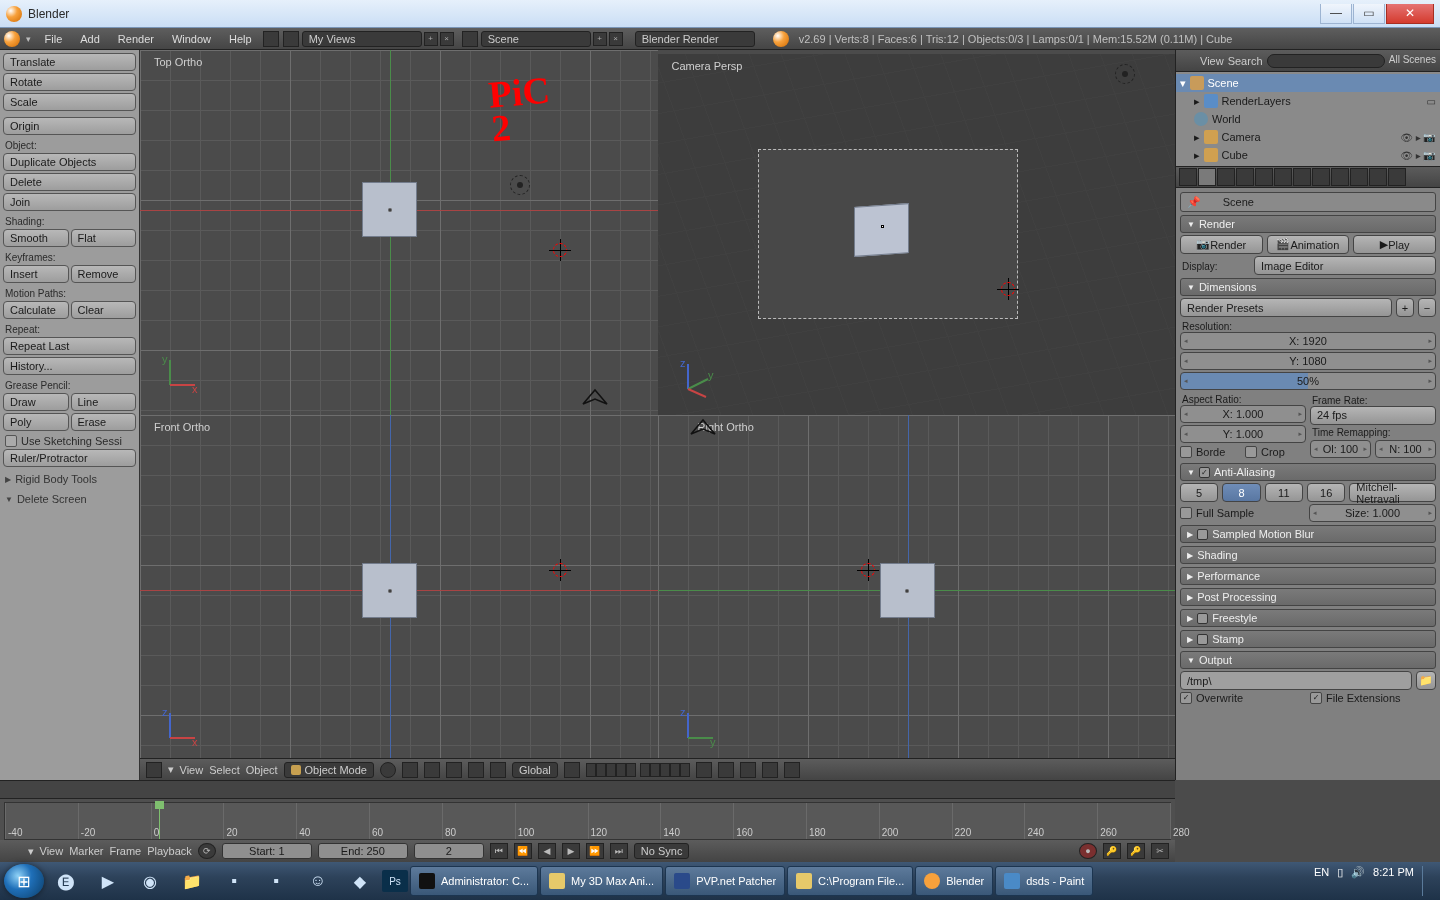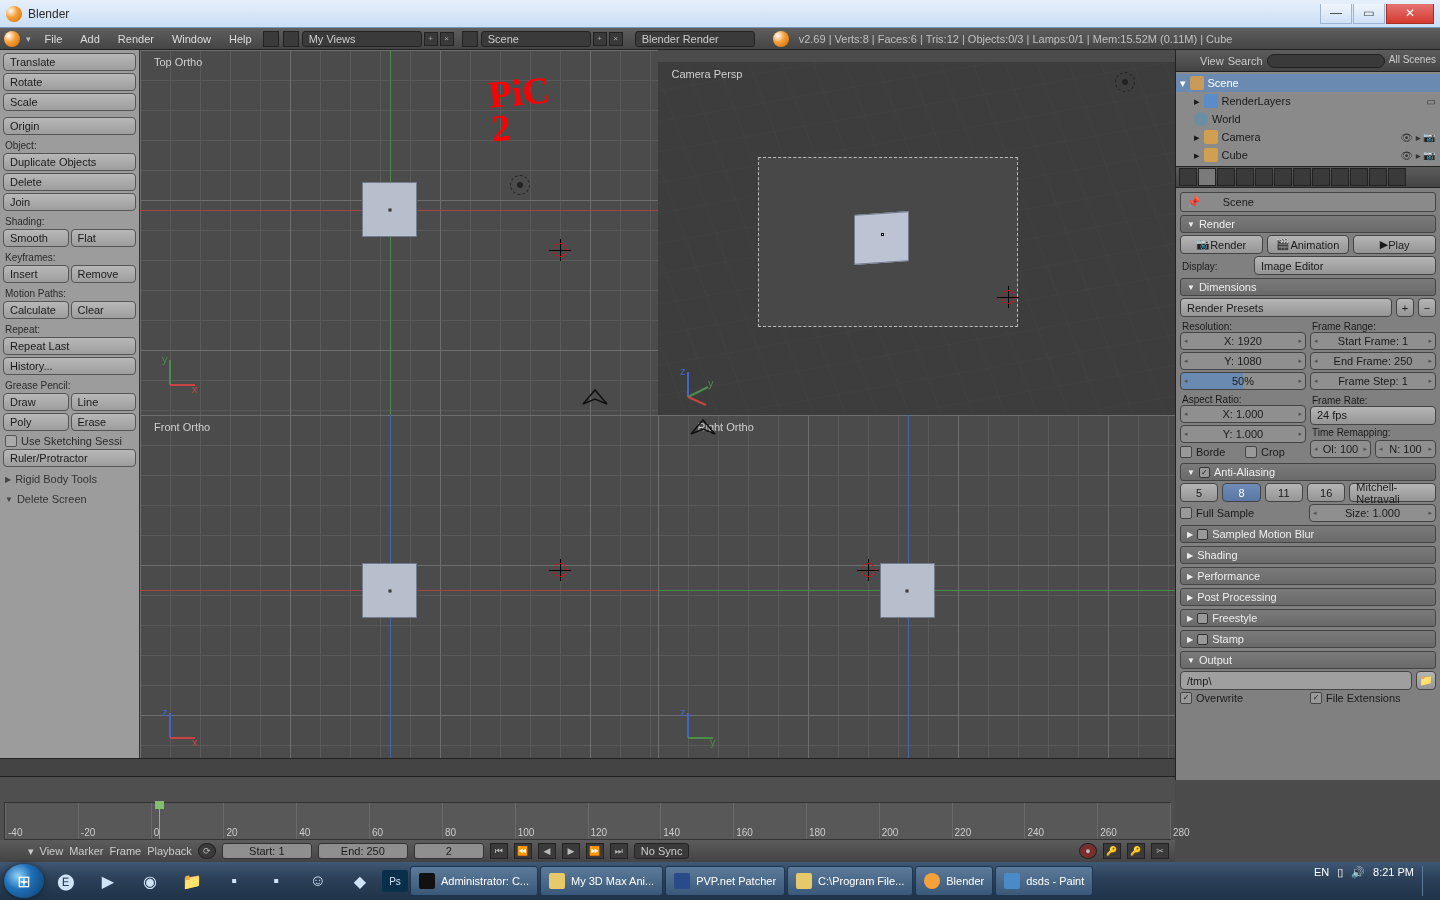--- a/index.html
+++ b/index.html
@@ -99,21 +99,21 @@
 .pb-num::before { content:"◂"; position:absolute; left:3px; font-size:7px; color:#555;}
 .pb-num::after { content:"▸"; position:absolute; right:3px; font-size:7px; color:#555;}
 .pb-label { color:#1a1a1a; padding:2px 2px 0; font-size:10px; }
 .pb-chk { display:flex; align-items:flex-end; gap:4px; color:#1a1a1a; }
 .pb-chk .box { width:12px; height:12px; border:1px solid #444; background:#999; border-radius:2px; }
 .pb-chk .box.on::after { content:"✓"; font-size:8px; display:block; text-align:center; line-height:10px; }
 .crumb { background:#8a8a8a; border:1px solid #444; border-radius:3px; padding:2px 6px; margin-bottom:3px; display:flex; align-items:center; gap:4px; color:#1a1a1a; }
 .crumb .pin { font-size:11px; }
 
 
-.timeline { position:absolute; left:0; right:265px; bottom:38px; height:104px; background:#4f4f4f; border-top:1px solid #222;text-align:right; }
+.timeline { position:absolute; left:0; right:265px; bottom:38px; height:82px; background:#4f4f4f; border-top:1px solid #222;text-align:right; }
 .timeline .ruler { position:absolute; left:4px; right:4px; bottom:22px; height:38px; background:#585858; border:1px solid #333; }
 .timeline .ruler .tick { position:absolute; top:0; bottom:0; border-left:1px solid #6a6a6a; color:#ccc; font-size:10px; padding-top:24px; padding-left:2px;}
 .timeline .ruler .cursor { position:absolute; top:0; bottom:0; width:1px; background:#7fbf6f; }
 .timeline .ruler .cursor::before { content:""; position:absolute; top:-2px; left:-4px; width:9px; height:8px; background:#7fbf6f; }
 .timeline .thdr { position:absolute; left:0; right:0; bottom:0; height:22px; background:linear-gradient(#5c5c5c,#444); display:flex; align-items:center; gap:6px; padding:0 6px; color:#ccc; }
 .timeline .tnum { background:#8f8f8f; border:1px solid #333; border-radius:3px; height:16px; width:90px; display:flex; align-items:center; justify-content:center; color:#1a1a1a; }
 .timeline .tbtn { width:18px; height:16px; background:#3a3a3a; border:1px solid #222; display:flex; align-items:center; justify-content:center; color:#bbb; font-size:9px;}
 .timeline .tdrop { background:#3a3a3a; border:1px solid #222; border-radius:3px; height:16px; padding:0 6px; display:flex; align-items:center; color:#ccc; }
 .timeline .mini { position:absolute; left:0; right:0; top:0; height:18px; background:#444; border-bottom:1px solid #222;}
 
@@ -241,21 +241,21 @@
         </svg>
       <div class="scribble" style="left:350px;top:25px;white-space:pre">PiC
 2</div>
       <div class="camicon" style="left:440px;bottom:8px">
         <svg viewBox="0 0 30 20">
             <polygon points="3,17 15,3 27,17 15,12" fill="none" stroke="#111" stroke-width="1.5"></polygon>
           </svg>
       </div>
     </div>
 
-    <div class="vp campersp" style="left:50%;top:12px;width:50%;height:50%;text-decoration:underline;">
+    <div class="vp campersp" style="left:50%;top:4px;width:50%;height:50%;text-decoration:underline;">
       <div style="position:absolute;inset:0;background-image:repeating-linear-gradient(70deg,#444 0,#444 1px,transparent 1px,transparent 30px),repeating-linear-gradient(-10deg,#444 0,#444 1px,transparent 1px,transparent 30px);opacity:.5"></div>
       <div class="camframe" style="left:100px;top:95px;width:260px;height:170px">
         <div style="position:absolute;left:95px;top:55px;width:55px;height:50px;background:#bcc3d2;border:1px solid #737c8c;transform:skewY(-4deg)"></div>
         <div style="position:absolute;left:122px;top:75px;width:3px;height:3px;background:#fff;border:1px solid #000"></div>
       </div>
       <div class="lamp" style="right:40px;top:10px">
           <div class="c"></div>
         </div>
       <div class="cursor3d" style="left:350px;top:235px">
           <div class="ring"></div>
@@ -432,26 +432,20 @@
           <div class="pb-btn" style="flex:1;justify-content:flex-start;padding:0 6px">Render Presets</div>
           <div class="pb-btn" style="width:18px">+</div>
           <div class="pb-btn" style="width:18px">−</div>
         </div>
       <div class="pb-row">
         <div style="flex:1">
           <div class="pb-label">Resolution:</div>
           <div class="pb-num">X: 1920</div>
           <div class="pb-num" style="margin-top:2px">Y: 1080</div>
           <div class="pb-num" style="margin-top:2px;background:linear-gradient(to right,#6a8ab2 50%,#8f8f8f 50%)">50%</div>
-        </div>
-        <div style="flex:1">
-          <div class="pb-label">Frame Range:</div>
-          <div class="pb-num">Start Frame: 1</div>
-          <div class="pb-num" style="margin-top:2px">End Frame: 250</div>
-          <div class="pb-num" style="margin-top:2px">Frame Step: 1</div>
         </div>
       </div>
       <div class="pb-row">
         <div style="flex:1">
           <div class="pb-label">Aspect Ratio:</div>
           <div class="pb-num">X: 1.000</div>
           <div class="pb-num" style="margin-top:2px">Y: 1.000</div>
           <div class="pb-row" style="margin-top:3px">
             <div class="pb-chk" style="flex:1">
                 <div class="box"></div>

